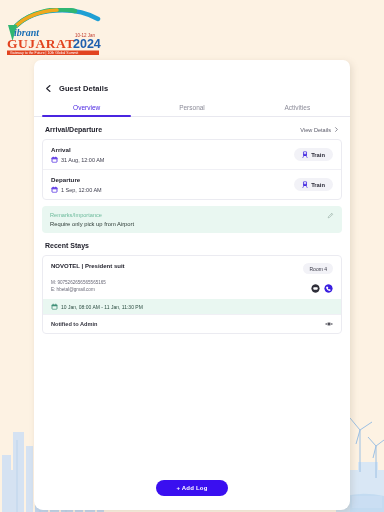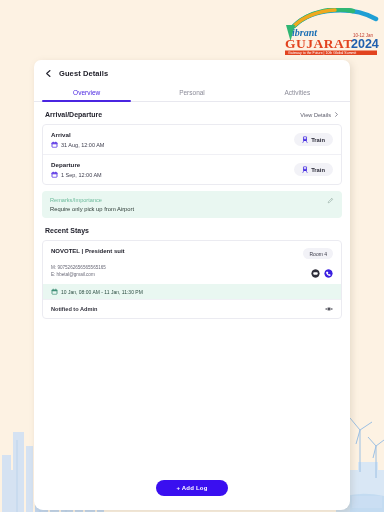--- a/index.html
+++ b/index.html
@@ -9,38 +9,38 @@
     background: #fdf2e3;
     overflow: hidden;
   }
   .page { position: relative; width: 384px; height: 512px; background: #fdf2e3; }
 
   
   .bg-art { position: absolute; inset: 0; pointer-events: none; }
 
   
   .logo-wrap {
-    position: absolute; top: 8px; left: 0; right: 0;
-    display: flex; flex-direction: column; align-items: flex-end;
+    position: absolute; top: 8px; left: 0; right: 8px;
+    display: flex; flex-direction: column; align-items: flex-start;
   }
   .logo-svg { display: block; }
 
   
   .card {
     position: absolute; left: 34px; top: 60px;
     width: 316px; height: 450px;
     background: #ffffff;
     border-radius: 7px 7px 9px 9px;
     box-shadow: 2px 2px 7px rgba(120,110,90,0.18);
     overflow: hidden;
   }
 
   .topbar {
     display: flex; align-items: center; gap: 6px;
-    padding: 9px 10px 7px 10px;
+    padding: 24px 10px 7px 10px;
   }
   .back-icon { width: 9px; height: 9px; flex: none; }
   .page-title { font-size: 7.5px; font-weight: bold; color: #20202a; letter-spacing: .1px; }
 
   .tabs { display: flex; border-bottom: 1px solid #e8e8ef; }
   .tab {
     flex: 1; text-align: center; font-size: 6.5px; color: #8b8b98;
     padding: 4px 0 5px 0; position: relative;
   }
   .tab.active { color: #4a25e1; }

